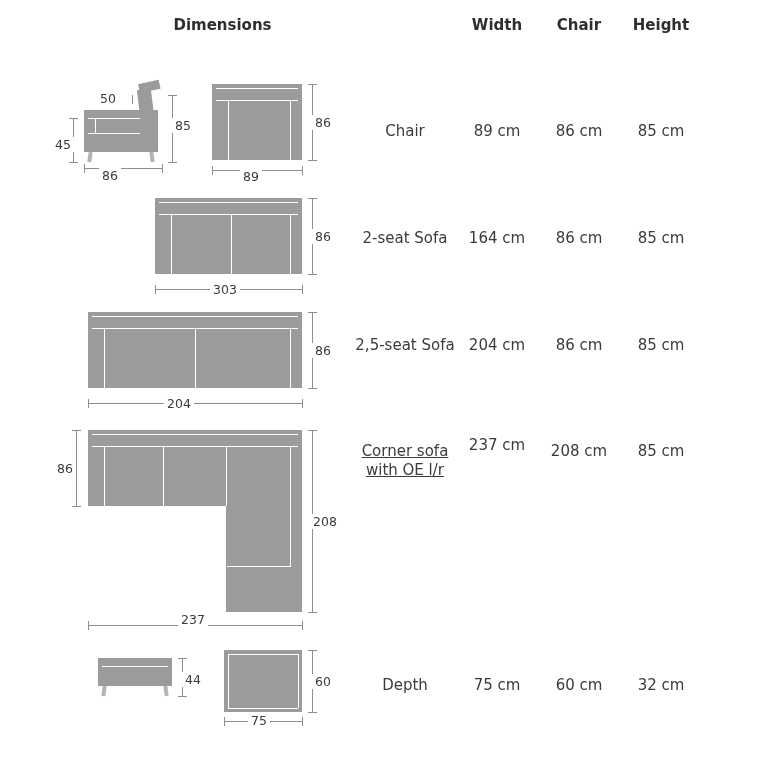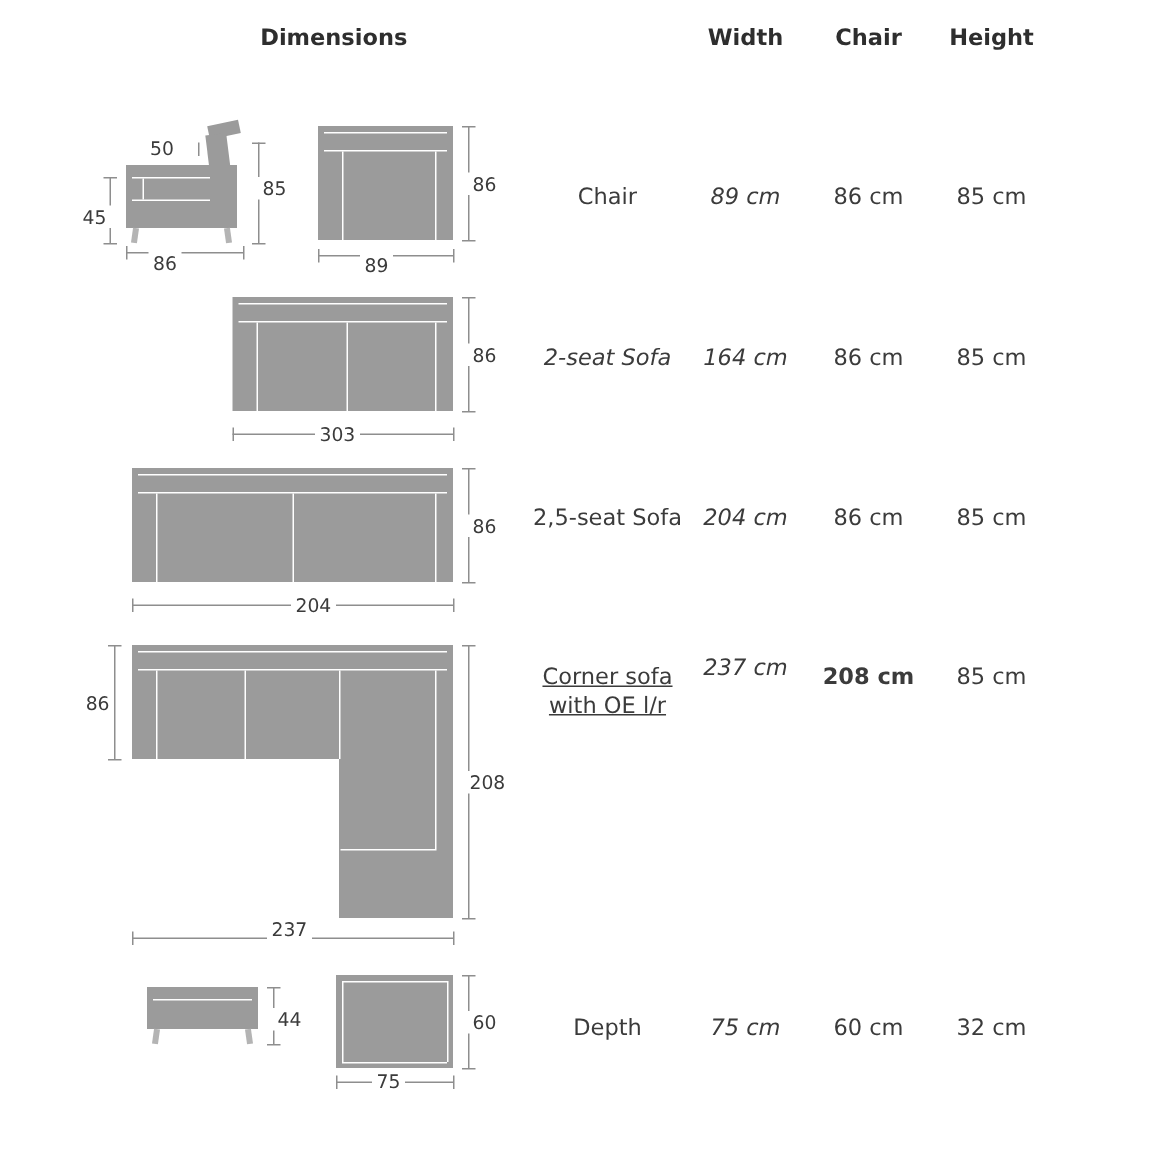--- a/index.html
+++ b/index.html
@@ -34,21 +34,21 @@
   
   .cell {
     position: absolute;
     font-size: 15px;
     color: #3b3b3b;
     text-align: center;
     white-space: pre-line;
     line-height: 1.25;
   }
   .c-name  { width: 150px; left: 330px; }
-  .c-width { width: 90px;  left: 452px; font-style: italic; }
+  .c-width { width: 90px;  left: 452px; }
   .c-depth { width: 90px;  left: 534px; }
   .c-height{ width: 90px;  left: 616px; }
 
   
   .shape {
     position: absolute;
     background: #9b9b9b;
   }
   .shape.line {
     background: #ffffff;
@@ -174,21 +174,21 @@
       <div class="tick-h" style="left:308px; top:198px; width:9px;"></div>
       <div class="tick-h" style="left:308px; top:274px; width:9px;"></div>
       <div class="dimtext" style="left:312px; top:229px;">86</div>
 
       <div class="dimline-h" style="left:155px; top:289px; width:147px;"></div>
       <div class="tick-v" style="left:155px; top:285px; height:9px;"></div>
       <div class="tick-v" style="left:302px; top:285px; height:9px;"></div>
       <div class="dimtext" style="left:210px; top:282px;">303</div>
     </div>
 
-    <div class="cell c-name" style="top:229px;font-style:italic;">2-seat Sofa</div>
+    <div class="cell c-name" style="top:229px;">2-seat Sofa</div>
     <div class="cell c-width" style="top:229px;">164 cm</div>
     <div class="cell c-depth" style="top:229px;">86 cm</div>
     <div class="cell c-height" style="top:229px;">85 cm</div>
   </div>
 
   <div>
     <div>
       <div class="shape" style="left:88px; top:312px; width:214px; height:76px;"></div>
       <div class="shape line" style="left:92px; top:316px; width:206px; height:1px;"></div>
       <div class="shape line" style="left:92px; top:328px; width:206px; height:1px;"></div>
@@ -197,21 +197,21 @@
       <div class="shape line" style="left:195px; top:329px; width:1px; height:59px;"></div>
 
       <div class="dimline-v" style="left:312px; top:312px; height:76px;"></div>
       <div class="tick-h" style="left:308px; top:312px; width:9px;"></div>
       <div class="tick-h" style="left:308px; top:388px; width:9px;"></div>
       <div class="dimtext" style="left:312px; top:343px;">86</div>
 
       <div class="dimline-h" style="left:88px; top:403px; width:214px;"></div>
       <div class="tick-v" style="left:88px; top:399px; height:9px;"></div>
       <div class="tick-v" style="left:302px; top:399px; height:9px;"></div>
-      <div class="dimtext" style="left:194px; top:396px;">204</div>
+      <div class="dimtext" style="left:164px; top:396px;">204</div>
     </div>
 
     <div class="cell c-name" style="top:336px;">2,5-seat Sofa</div>
     <div class="cell c-width" style="top:336px;">204 cm</div>
     <div class="cell c-depth" style="top:336px;">86 cm</div>
     <div class="cell c-height" style="top:336px;">85 cm</div>
   </div>
 
   <div>
     <div>
@@ -240,21 +240,21 @@
 
       <div class="dimline-h" style="left:88px; top:625px; width:214px;"></div>
       <div class="tick-v" style="left:88px; top:621px; height:9px;"></div>
       <div class="tick-v" style="left:302px; top:621px; height:9px;"></div>
       <div class="dimtext" style="left:178px; top:612px;">237</div>
     </div>
 
     <div class="cell c-name" style="top:442px;text-decoration:underline;">Corner sofa
 with OE l/r</div>
     <div class="cell c-width" style="top:436px;">237 cm</div>
-    <div class="cell c-depth" style="top:442px;font-weight:bold;">208 cm</div>
+    <div class="cell c-depth" style="top:442px;">208 cm</div>
     <div class="cell c-height" style="top:442px;">85 cm</div>
   </div>
 
   <div>
 
     <div>
       <div class="shape" style="left:98px; top:658px; width:74px; height:28px;"></div>
       <div class="shape line" style="left:102px; top:666px; width:66px; height:1px;"></div>
       <div class="leg" style="left:102px; top:686px; width:4px; height:10px; transform:rotate(8deg);"></div>
       <div class="leg" style="left:164px; top:686px; width:4px; height:10px; transform:rotate(-8deg);"></div>

